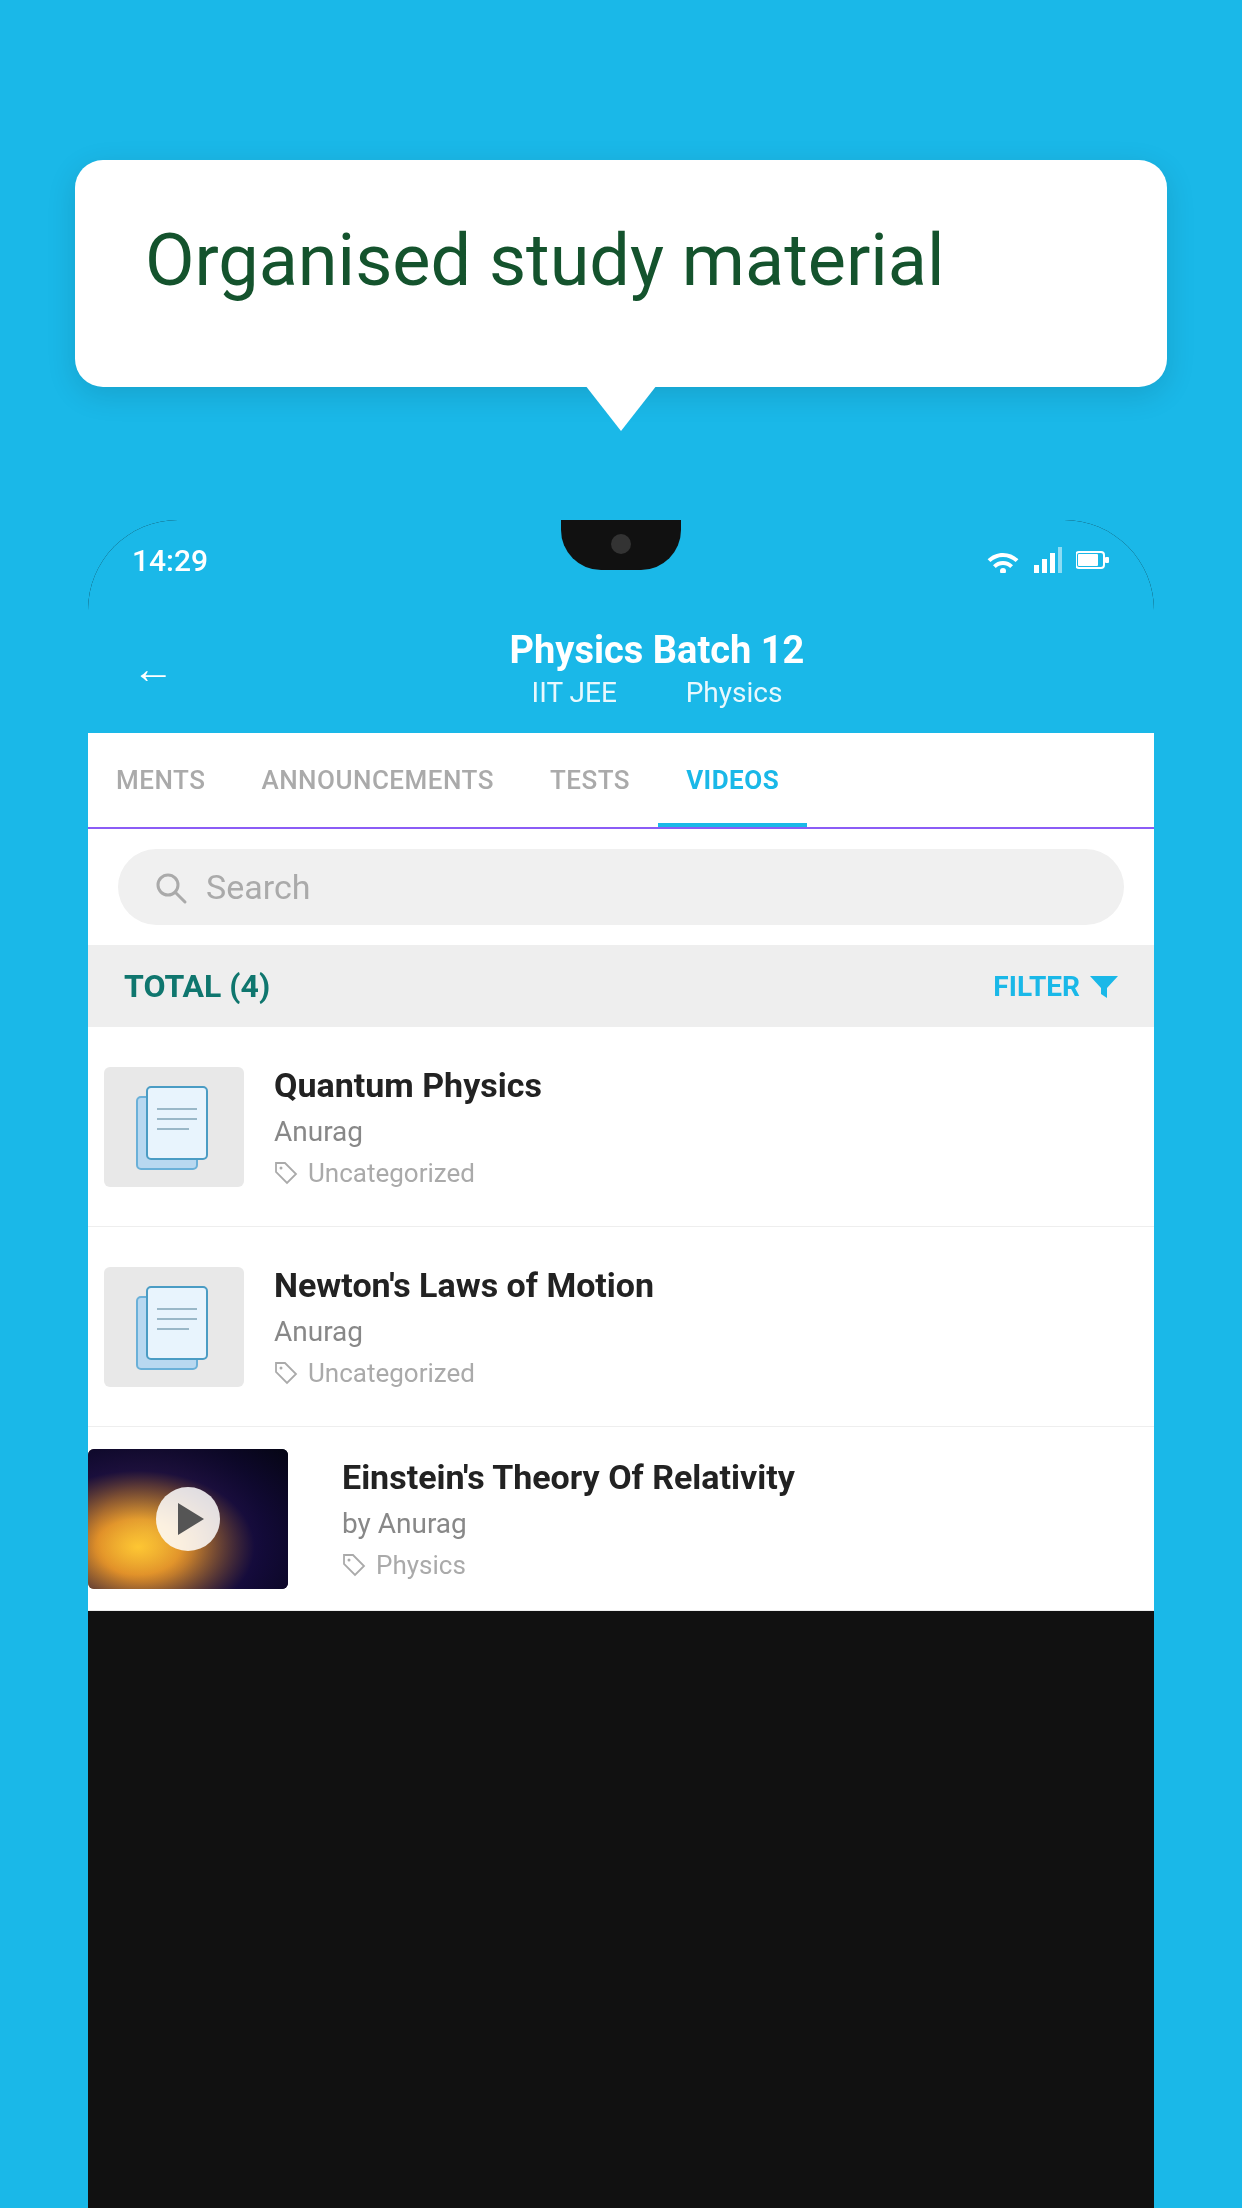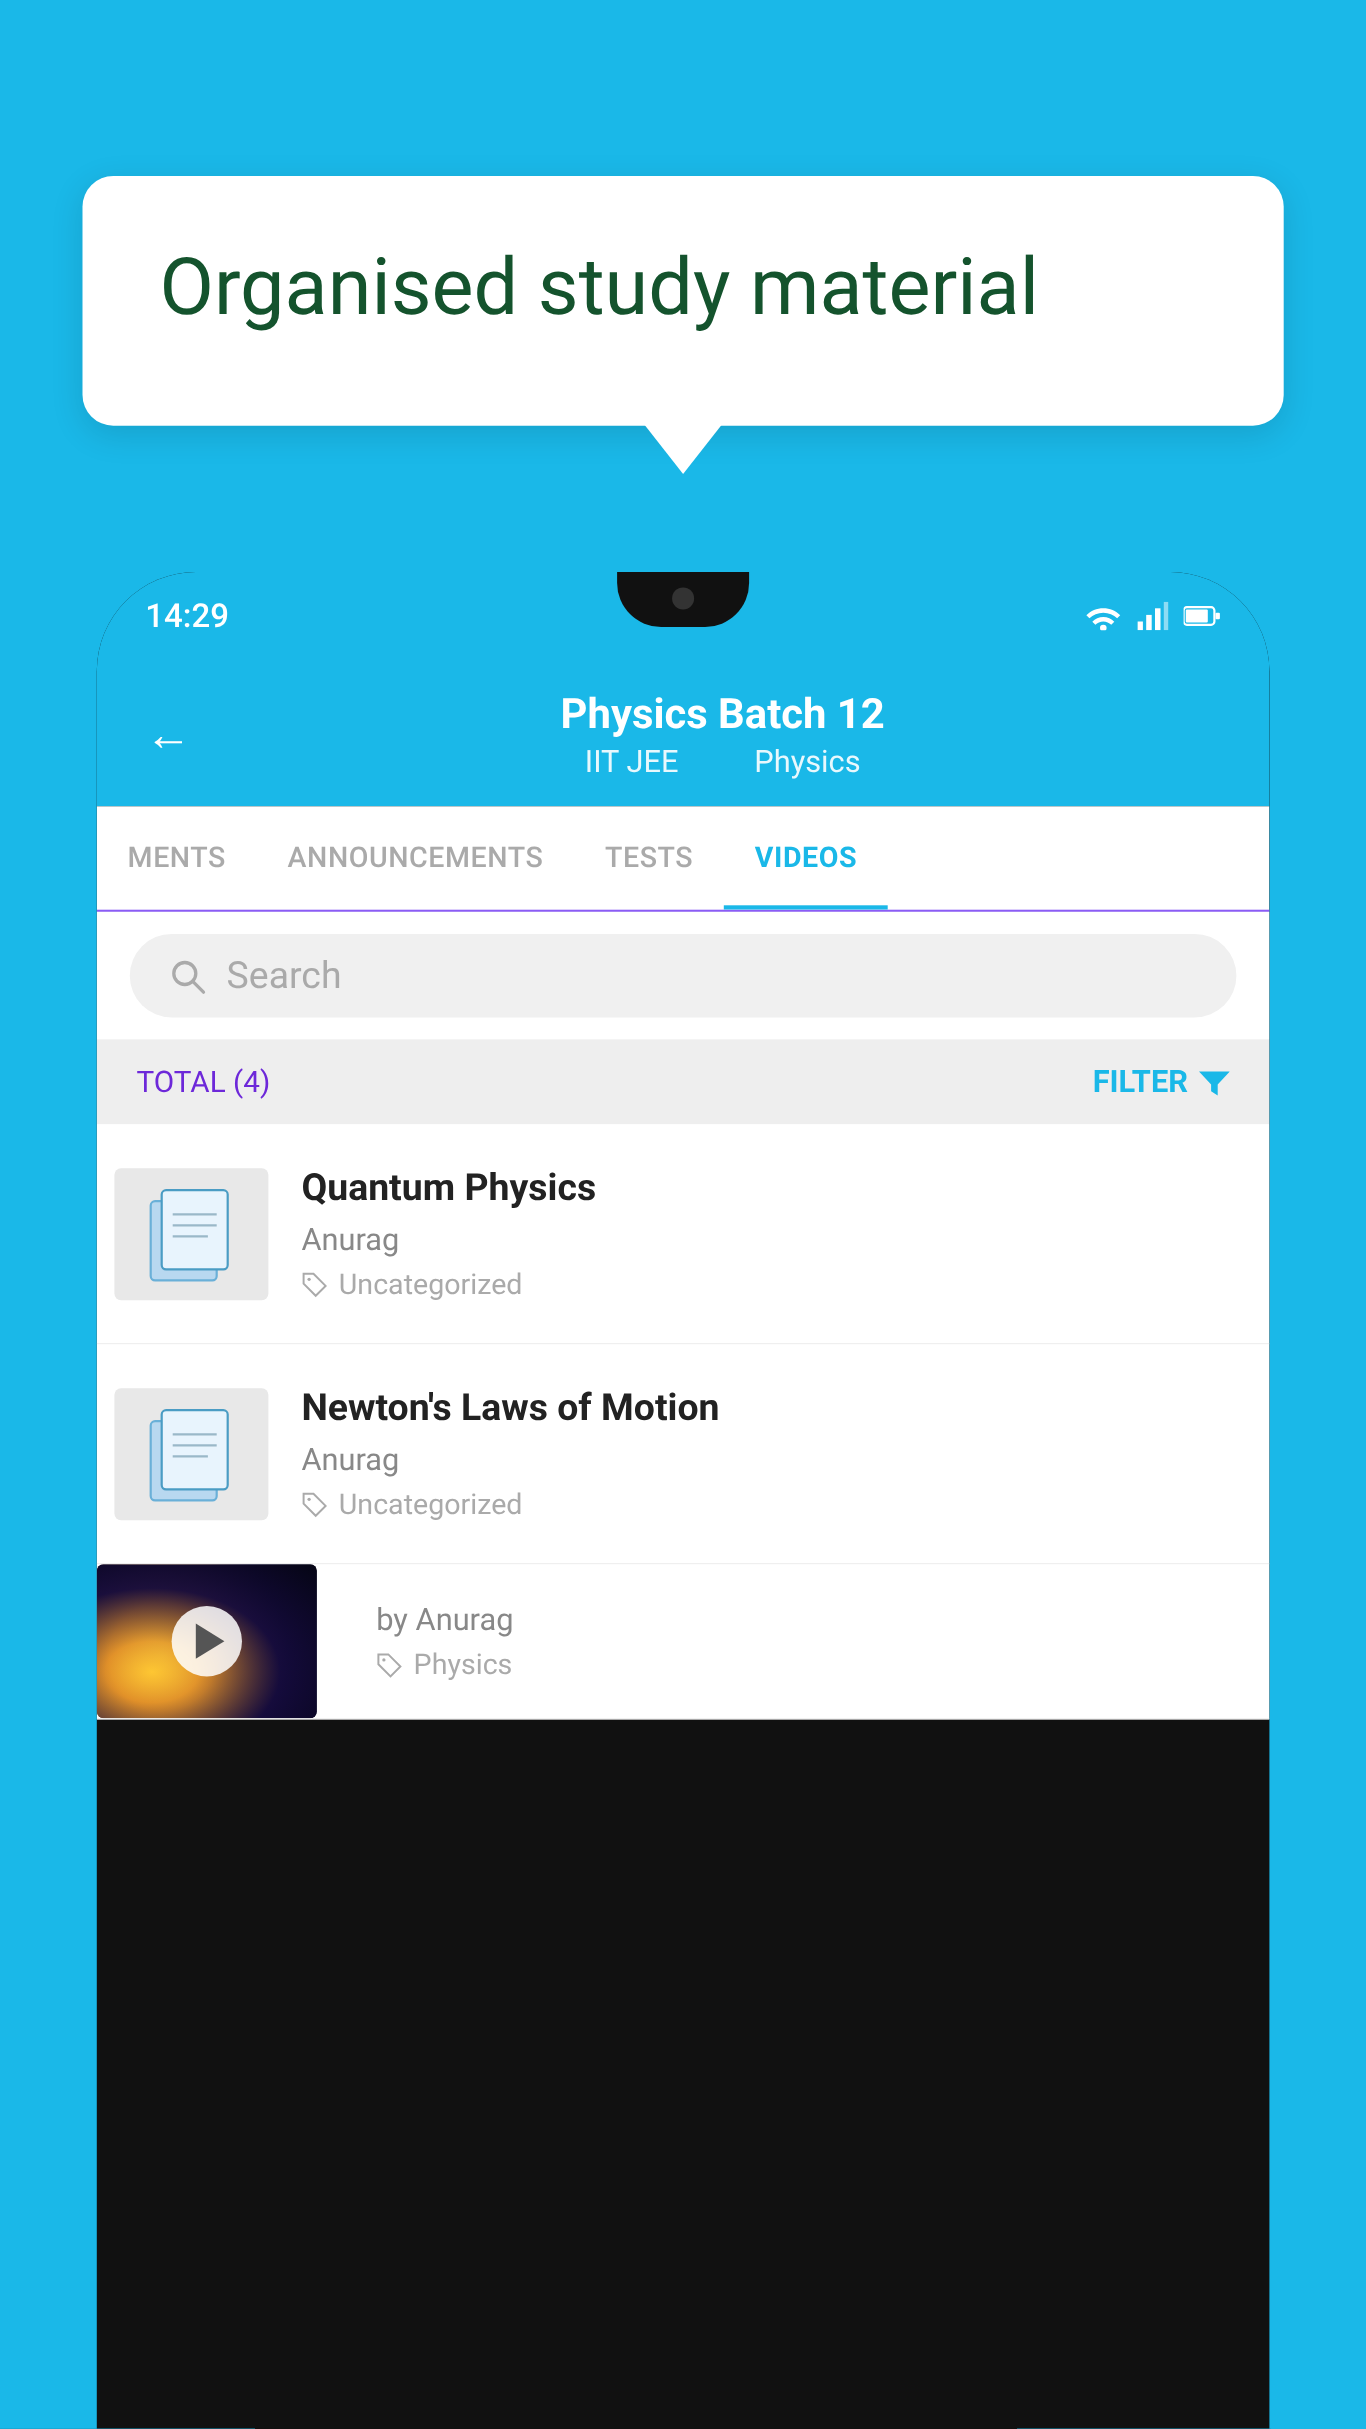--- a/index.html
+++ b/index.html
@@ -195,23 +195,23 @@
 
     
     .filter-bar {
       background: #eeeeee;
       padding: 22px 36px;
       display: flex;
       align-items: center;
       justify-content: space-between;
     }
     .total-label {
-      font-size: 27px;
-      color: #6d28d9;
-      font-weight: 400;
+      font-size: 32px;
+      color: #0f766e;
+      font-weight: 700;
     }
     .filter-btn {
       display: flex;
       align-items: center;
       gap: 10px;
       color: #1ab8e8;
       font-size: 28px;
       font-weight: 700;
       cursor: pointer;
     }
@@ -437,20 +437,21 @@
       </div>
 
       <div class="video-item" style="padding: 0; overflow: hidden;">
         <div class="thumb-image">
           <div class="space-bg"></div>
           <div class="play-btn">
             <div class="play-triangle"></div>
           </div>
         </div>
         <div class="video-info" style="padding: 30px 24px;">
+          <div class="video-title">Einstein's Theory Of Relativity</div>
           <div class="video-author">by Anurag</div>
           <div class="video-tag">
             <svg width="24" height="24" viewBox="0 0 24 24" fill="none">
               <path d="M2 2h9l11 11-9 9L2 11V2z" stroke="#aaaaaa" stroke-width="1.8" fill="none"></path>
               <circle cx="7" cy="7" r="1.5" fill="#aaaaaa"></circle>
             </svg>
             <span>Physics</span>
           </div>
         </div>
       </div>

